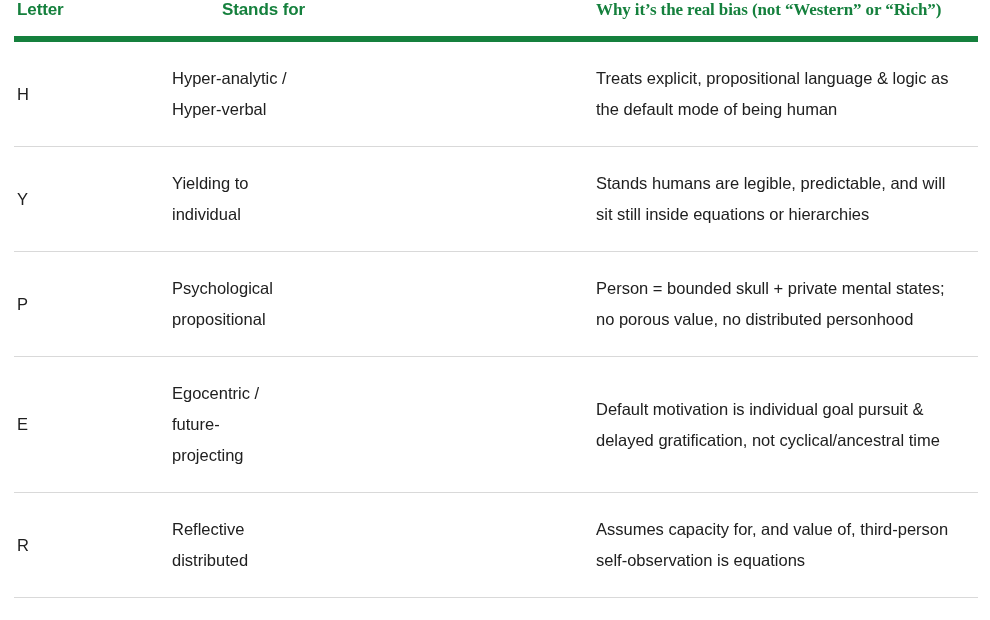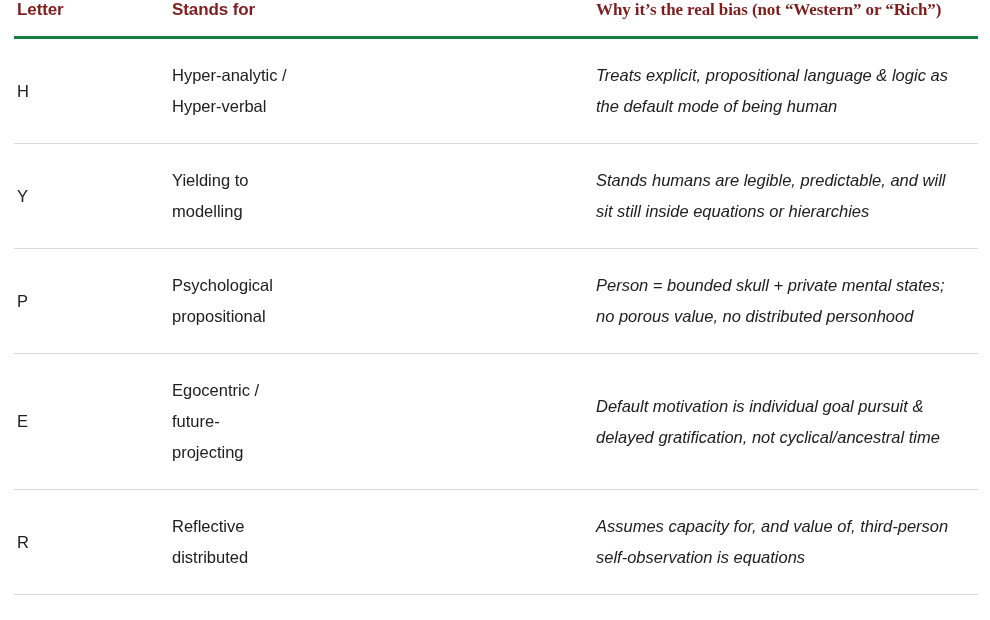--- a/index.html
+++ b/index.html
@@ -30,47 +30,47 @@
 
   table.hypers-table col.col-letter  { width: 79px; }
   table.hypers-table col.col-stands  { width: 212px; }
   table.hypers-table col.col-why     { width: 673px; }
 
   thead th {
     text-align: left;
     vertical-align: bottom;
     font-size: 17px;
     font-weight: bold;
-    color: #7f1d1d;
+    color: #15803d;
     letter-spacing: -0.1px;
     padding: 0 0 16px 0;
-    border-bottom: 3px solid #15803d;
+    border-bottom: 6px solid #15803d;
   }
 
   thead th.th-letter { padding-left: 3px; }
-  thead th.th-stands { padding-left: 79px; }
+  thead th.th-stands { padding-left: 79px; text-align: right; }
   thead th.th-why    { padding-left: 291px; font-family: Liberation Serif, serif; }
 
   tbody td {
     vertical-align: middle;
     font-size: 16.5px;
     font-weight: normal;
     line-height: 31px;
     color: #202020;
     padding: 21px 0 21px 0;
     border-bottom: 1px solid #d9d9d9;
   }
 
   tbody tr:last-child td {
     border-bottom: none;
   }
 
   tbody td.cell-letter { padding-left: 3px; }
   tbody td.cell-stands { padding-left: 79px; padding-right: 14px; }
-  tbody td.cell-why    { padding-left: 291px; padding-right: 18px; font-style: italic; }
+  tbody td.cell-why    { padding-left: 291px; padding-right: 18px; }
 </style>
 </head>
 <body>
 
 <div class="table-wrap">
   <table class="hypers-table">
     <colgroup>
       <col class="col-letter">
       <col class="col-stands">
       <col class="col-why">
@@ -83,21 +83,21 @@
       </tr>
     </thead>
     <tbody>
       <tr>
         <td class="cell-letter">H</td>
         <td class="cell-stands">Hyper-analytic / Hyper-verbal</td>
         <td class="cell-why">Treats explicit, propositional language &amp; logic as the default mode of being human</td>
       </tr>
       <tr>
         <td class="cell-letter">Y</td>
-        <td class="cell-stands">Yielding to modelling</td>
+        <td class="cell-stands">Yielding to individual</td>
         <td class="cell-why">Stands humans are legible, predictable, and will sit still inside equations or hierarchies</td>
       </tr>
       <tr>
         <td class="cell-letter">P</td>
         <td class="cell-stands">Psychological propositional</td>
         <td class="cell-why">Person = bounded skull + private mental states; no porous value, no distributed personhood</td>
       </tr>
       <tr>
         <td class="cell-letter">E</td>
         <td class="cell-stands">Egocentric / future-projecting</td>

